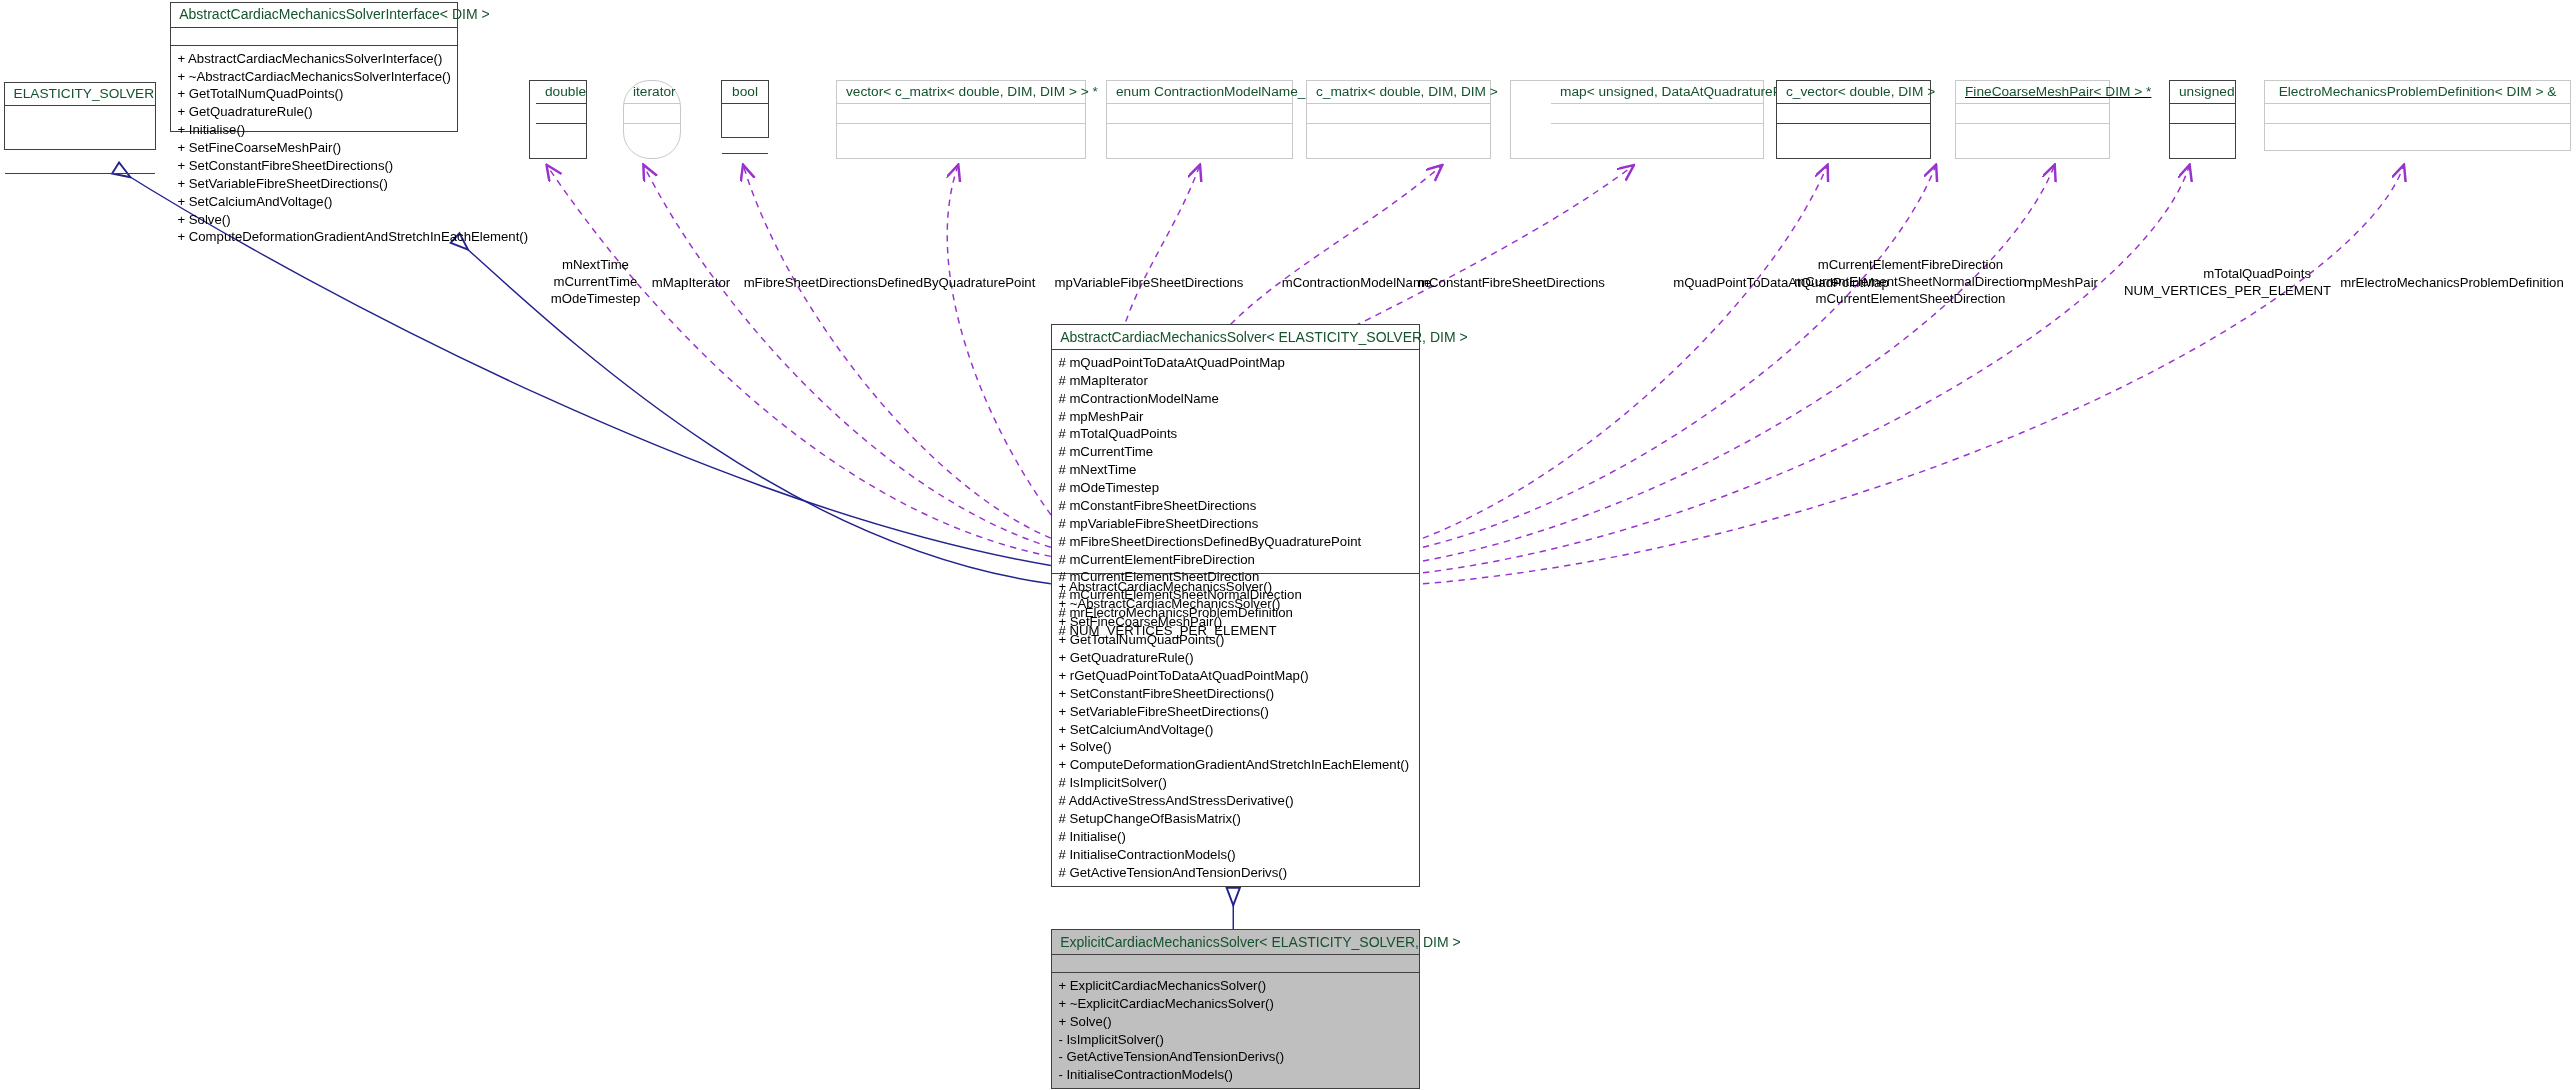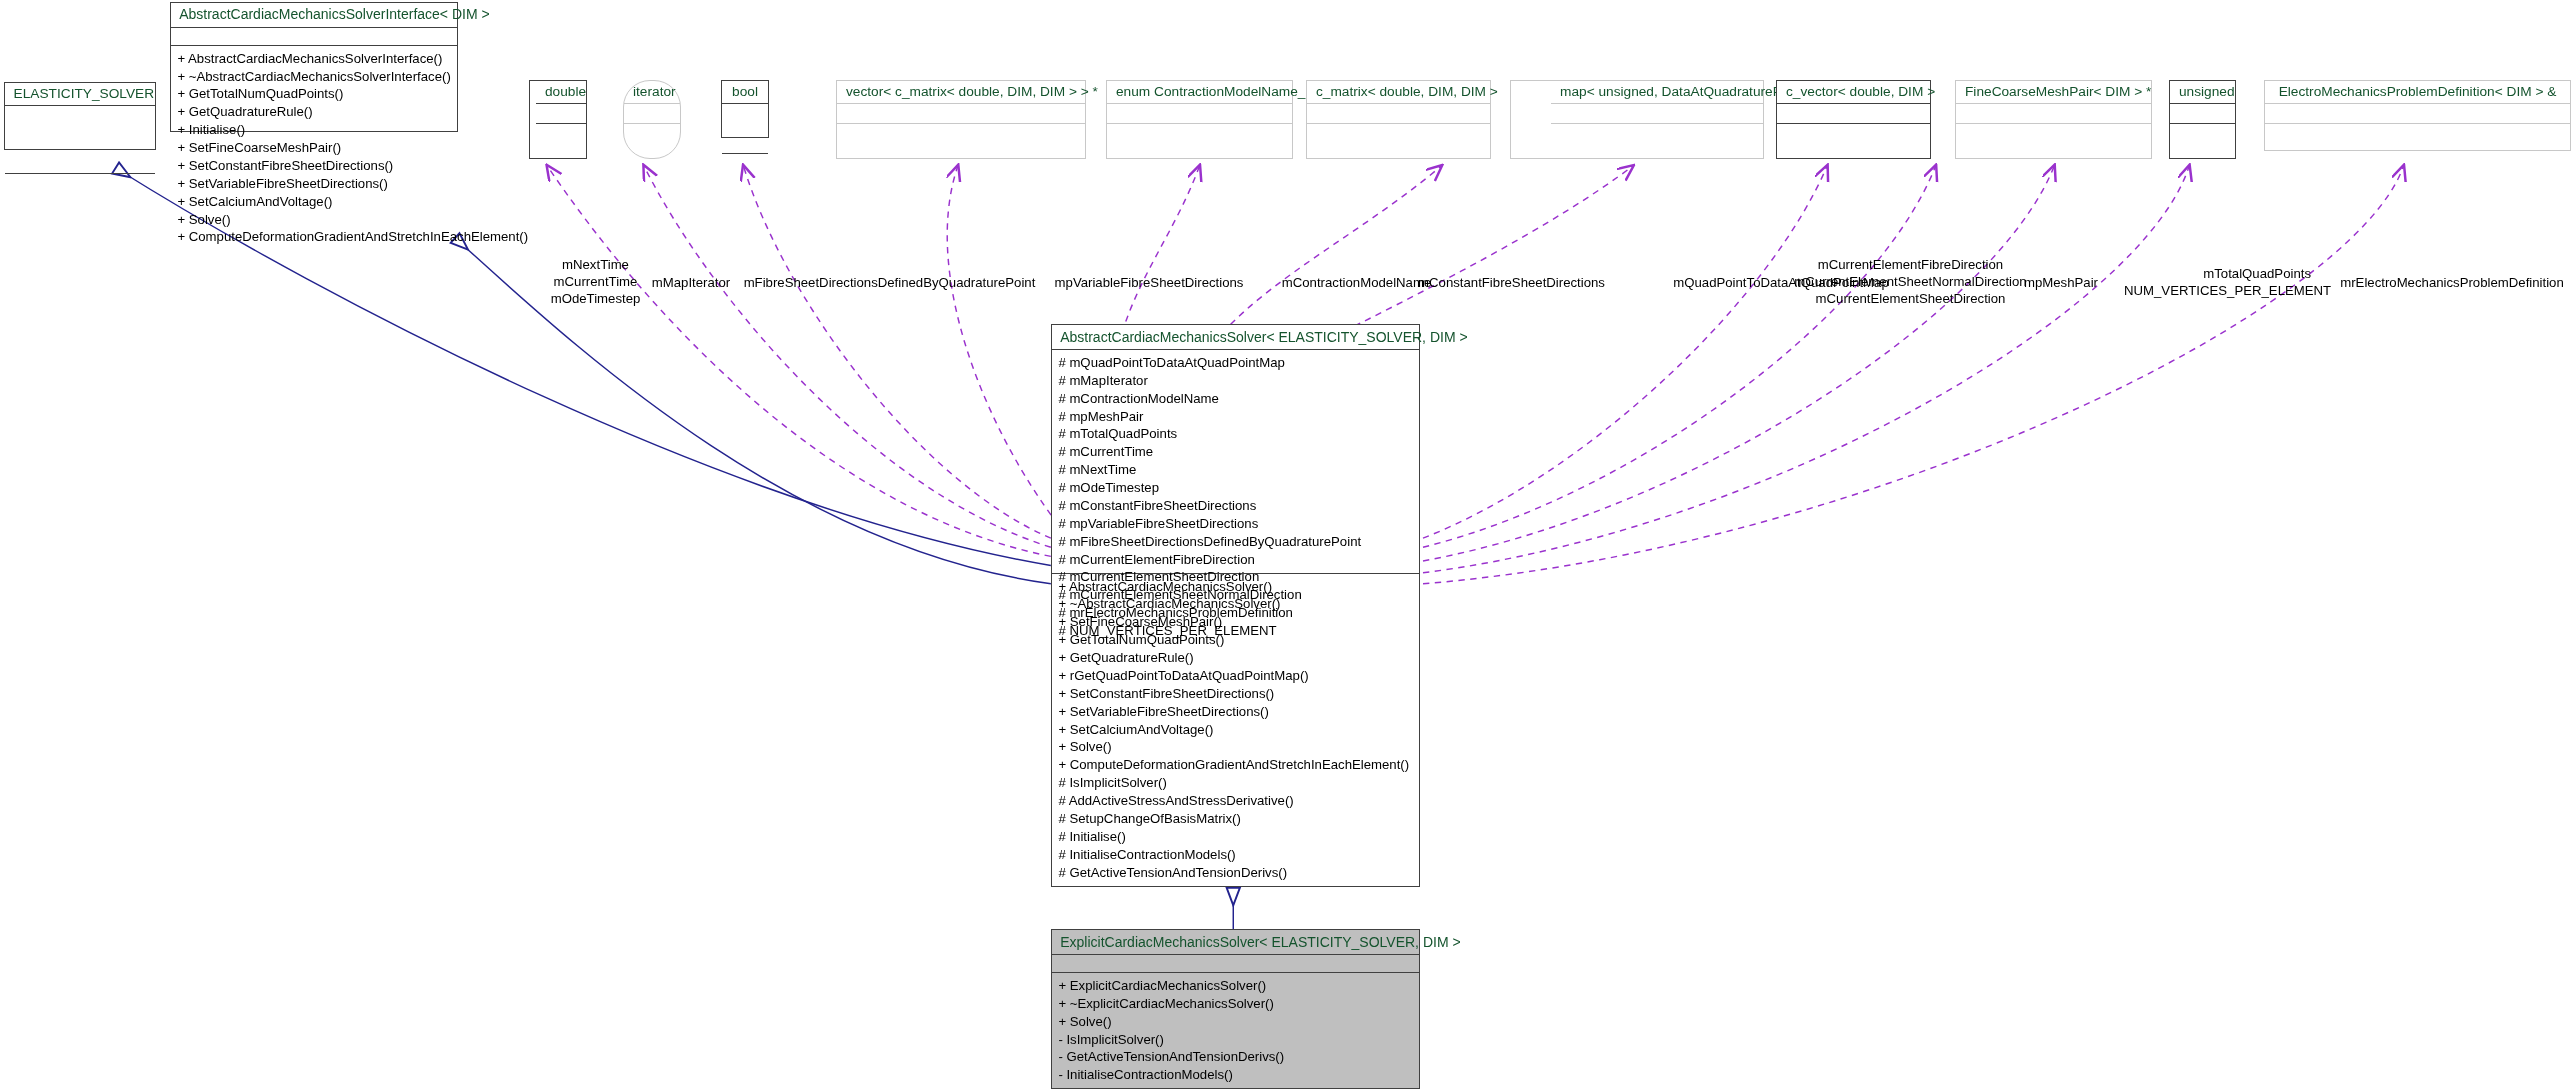--- a/index.html
+++ b/index.html
@@ -190,21 +190,21 @@
     <div class="uml-attrs"></div>
     <div class="uml-ops"></div>
   </div>
 
   <div class="uml-box stub" style="left:1776px; top:80px; width:155px; height:79px;">
     <div class="uml-title">c_vector&lt; double, DIM &gt;</div>
     <div class="uml-attrs"></div>
     <div class="uml-ops"></div>
   </div>
 
-  <div class="uml-box stub light" style="left:1955px; top:80px; width:197px; height:79px;">
+  <div class="uml-box stub light" style="left:1955px; top:80px; width:155px; height:79px;text-decoration:underline;">
     <div class="uml-title">FineCoarseMeshPair&lt; DIM &gt; *</div>
     <div class="uml-attrs"></div>
     <div class="uml-ops"></div>
   </div>
 
   <div class="uml-box stub" style="left:2169px; top:80px; width:67px; height:79px;">
     <div class="uml-title">unsigned</div>
     <div class="uml-attrs"></div>
     <div class="uml-ops"></div>
   </div>

